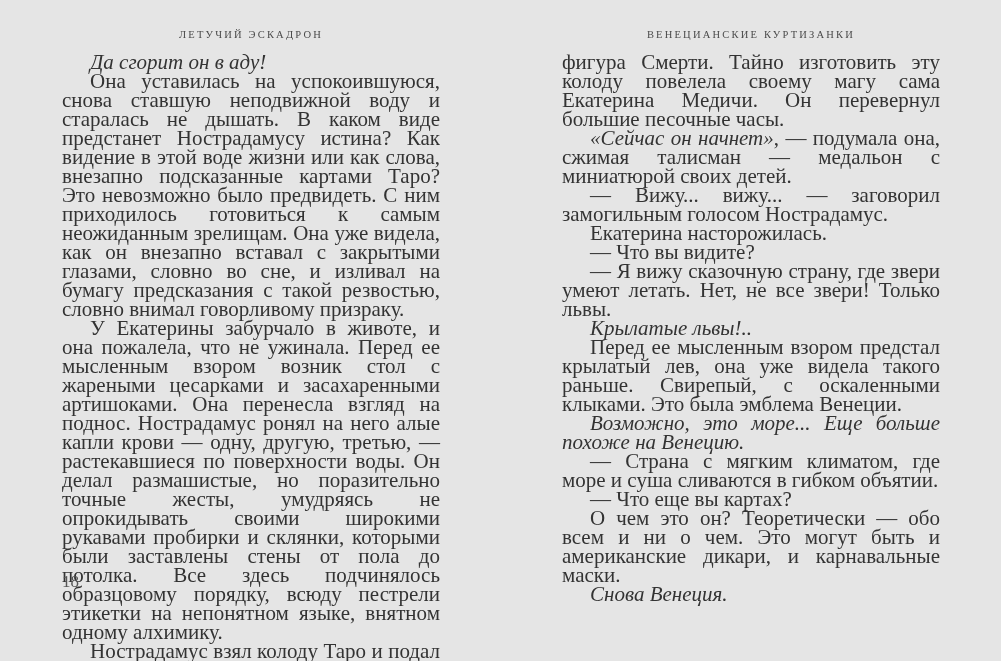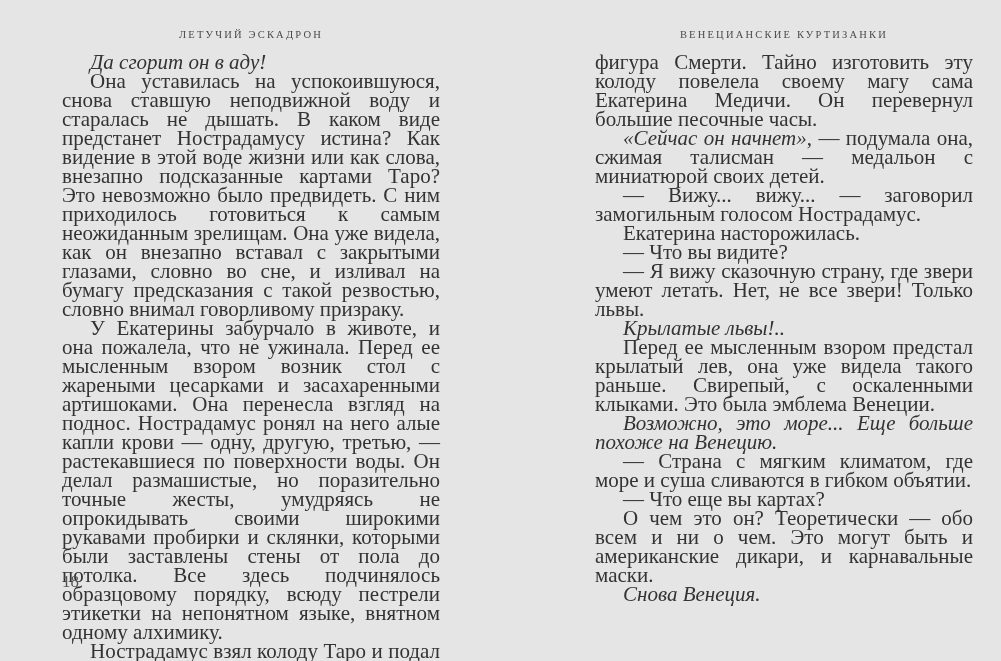--- a/index.html
+++ b/index.html
@@ -15,21 +15,21 @@
     font-family: "Liberation Serif", serif;
     overflow: hidden;
   }
   .page {
     position: absolute;
     top: 0;
     height: 100%;
     width: 378px;
   }
   .page.left  { left: 62px; }
-  .page.right { left: 562px; margin-left: 33px; }
+  .page.right { left: 562px; }
   .running-header {
     position: absolute;
     top: 29px;
     left: 0;
     width: 100%;
     text-align: center;
     font-size: 10.5px;
     letter-spacing: 2.2px;
     color: #4a4a4a;
     white-space: nowrap;

